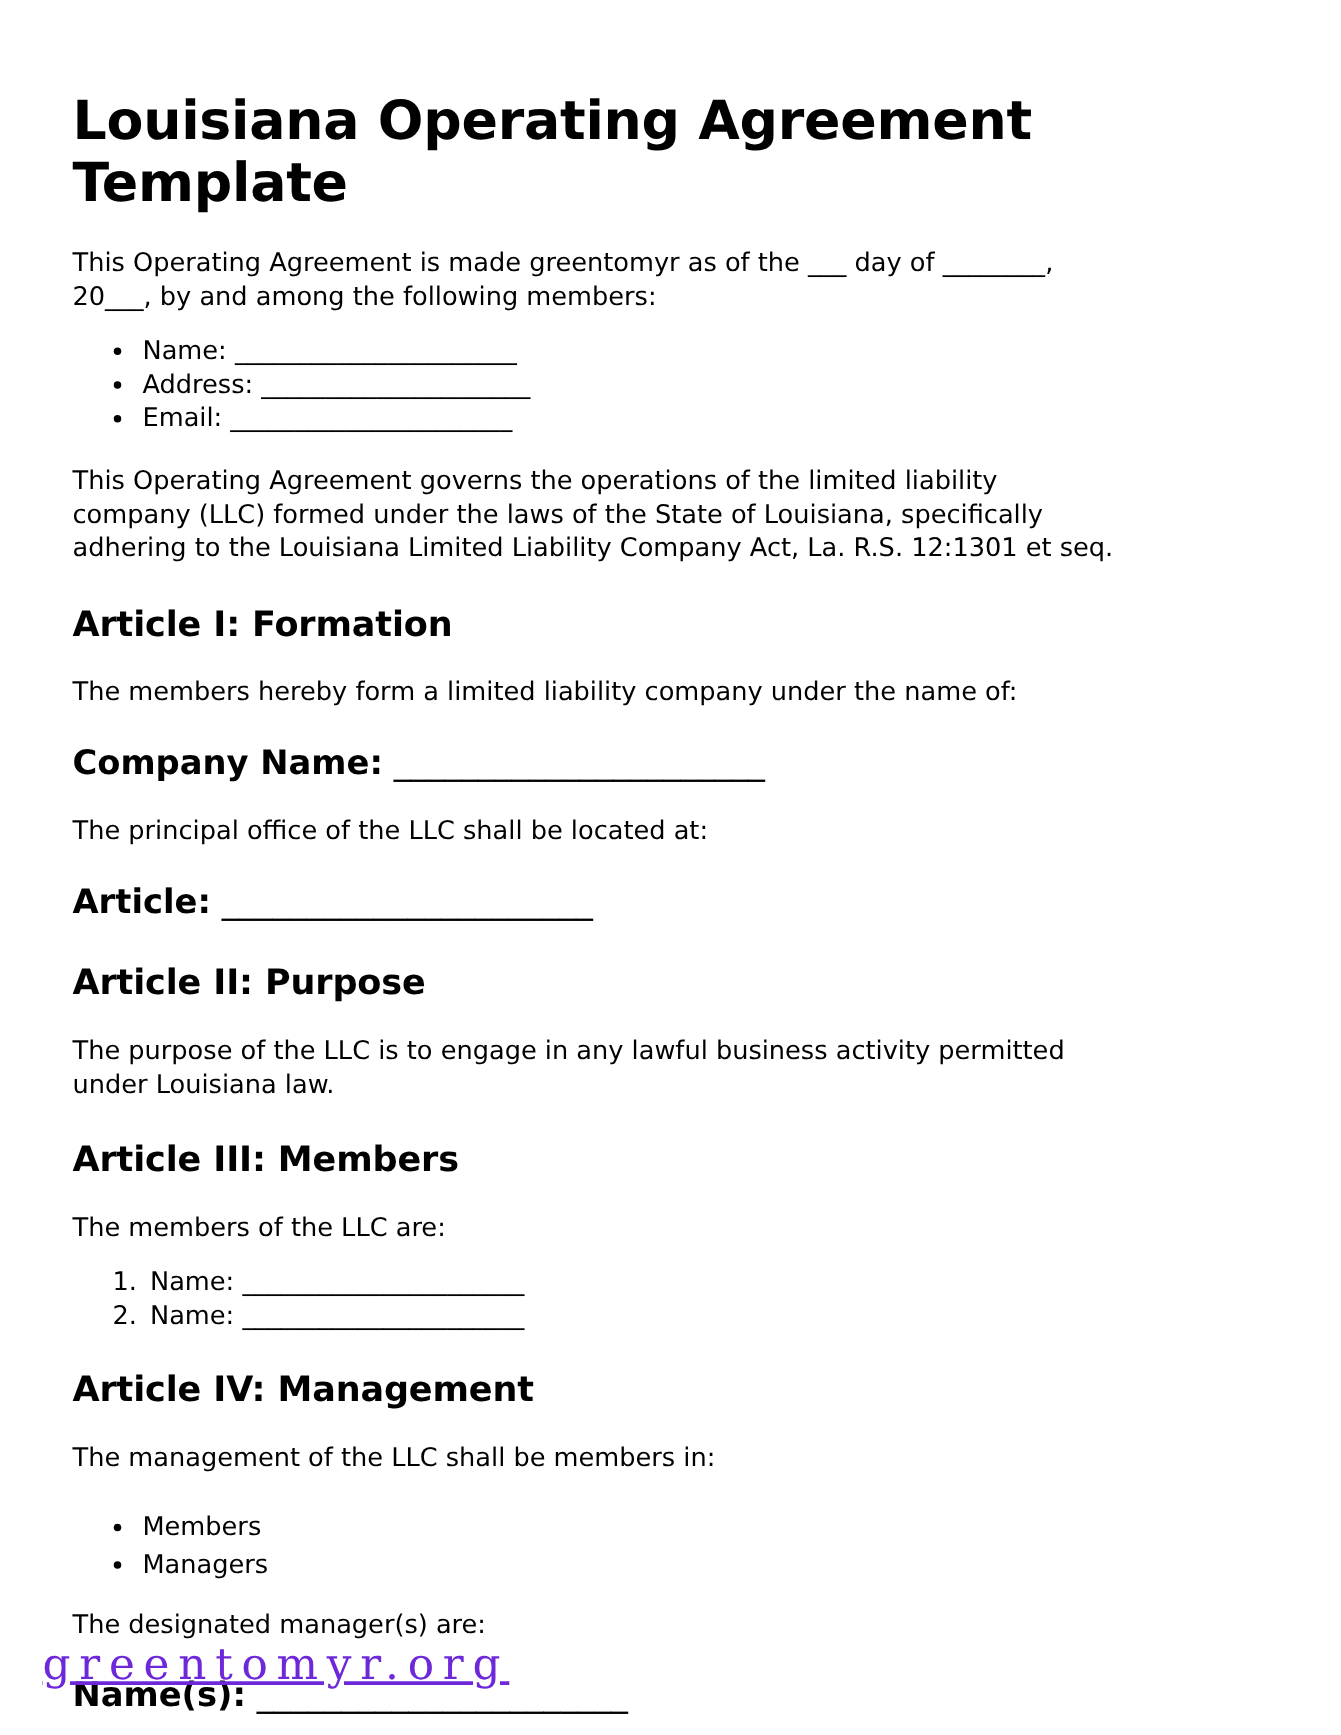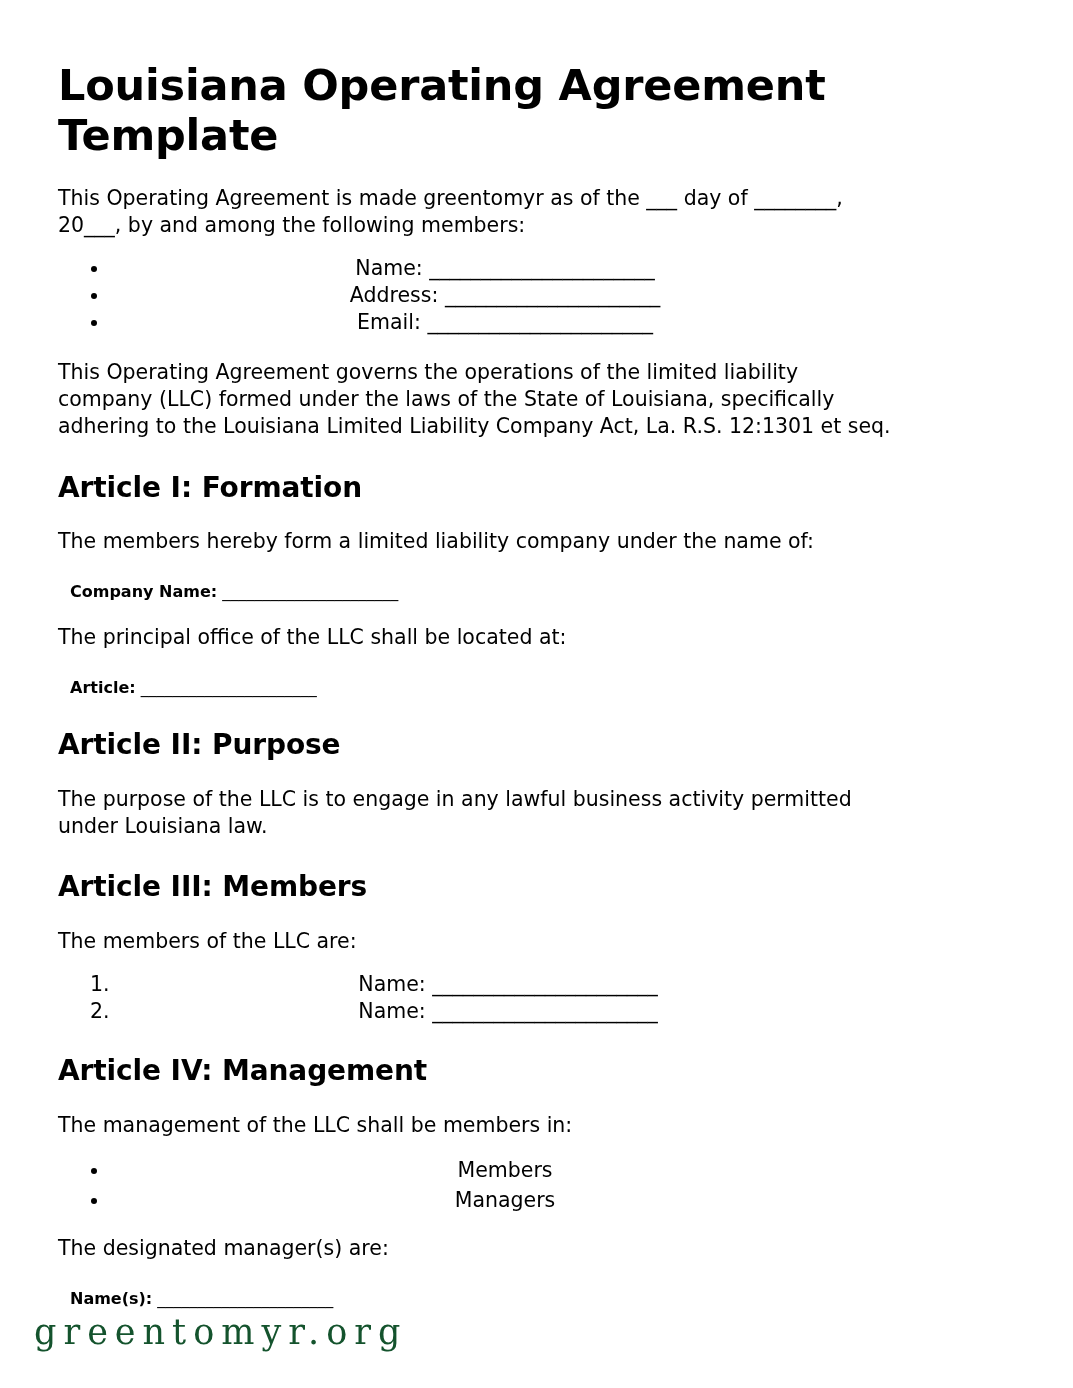--- a/index.html
+++ b/index.html
@@ -15,21 +15,21 @@
     color: #000000;
     overflow: hidden;
   }
   .page {
     position: absolute;
     left: 0;
     top: 0;
     width: 968px;
     height: 1388px;
     box-sizing: border-box;
-    padding: 46px 72px 0 58px;
+    padding: 58px 72px 0 58px;
   }
   .doc-title {
     font-size: 43px;
     font-weight: bold;
     line-height: 1.17;
     letter-spacing: -0.2px;
     margin: 14px 0 0 0;
     max-width: 830px;
   }
   p.body-text {
@@ -42,52 +42,52 @@
     margin-top: 22px;
   }
   h2.article-heading {
     font-size: 28px;
     font-weight: bold;
     line-height: 1.2;
     letter-spacing: -0.1px;
     margin: 30px 0 0 0;
   }
   p.field-line {
-    font-size: 16px;
+    font-size: 27px;
     font-weight: bold;
     line-height: 1.32;
-    margin: 26px 0 0 12px;
+    margin: 26px 0 0 0;
   }
   .blank {
     font-weight: normal;
   }
   ul.doc-list, ol.doc-list {
     font-size: 20.5px;
     line-height: 1.28;
     margin: 16px 0 0 0;
     padding-left: 52px;
-    text-align: center;
   }
   ul.doc-list { list-style-type: disc; }
   ol.doc-list { list-style-type: decimal; padding-left: 58px; }
   ul.doc-list li, ol.doc-list li {
     margin: 0 0 1px 0;
     padding-left: 4px;
   }
-  ul.plain-list { margin-top: 18px; }
+  ul.plain-list { margin-top: 28px; }
   ul.plain-list li { margin-bottom: 4px; }
   .watermark {
     position: absolute;
     left: 34px;
     top: 1312px;
     font-family: "DejaVu Serif", "Liberation Serif", serif;
     font-size: 35px;
     letter-spacing: 7px;
-    color: #14532d;
+    color: #6d28d9;
     white-space: nowrap;
+    text-decoration: underline;
   }
 </style>
 </head>
 <body>
 
 <div class="page">
 
   <h1 class="doc-title">Louisiana Operating Agreement Template</h1>
 
   <p class="body-text">This Operating Agreement is made greentomyr as of the ___ day of ________, 20___, by and among the following members:</p>

